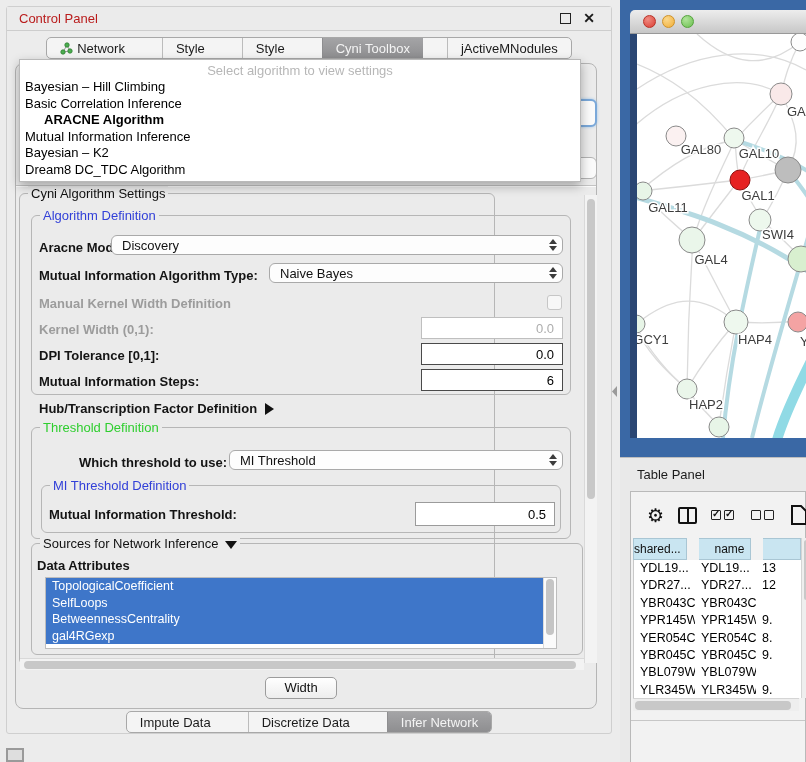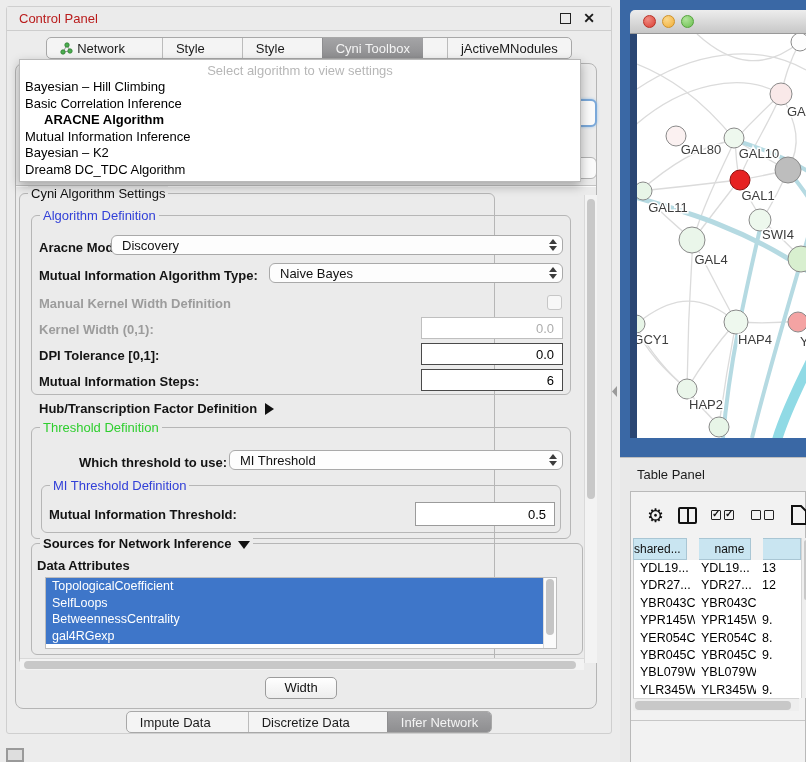--- a/index.html
+++ b/index.html
@@ -241,21 +241,21 @@
         <span class="tri-dn"></span>
       </span>
   </div>
   <div class="abs groupbox" style="left:34px; top:478px; width:520px; height:48px;">
     <span class="grouptitle blue-title">MI Threshold Definition</span>
   </div>
   <span class="lbl" style="left:42px; top:500px;">Mutual Information Threshold:</span>
   <input class="fld mid abs" style="left: 408px; top: 495px; width: 140px; height: 24px;" value="0.5">
 
   <div class="abs groupbox" style="left:24px; top:536px; width:552px; height:112px;">
-    <span class="grouptitle" style="font-weight:bold;">
+    <span class="grouptitle" style="font-weight:normal;">
       <span>Sources for Network Inference</span><span class="tri-down-lg"></span>
     </span>
   </div>
   <span class="lbl" style="left:30px; top:551px;">Data Attributes</span>
   <div id="attr-list" class="abs">
     <div id="attr-items">
         <div class="attr-item">TopologicalCoefficient</div>
         <div class="attr-item">SelfLoops</div>
         <div class="attr-item">BetweennessCentrality</div>
         <div class="attr-item">gal4RGexp</div>

